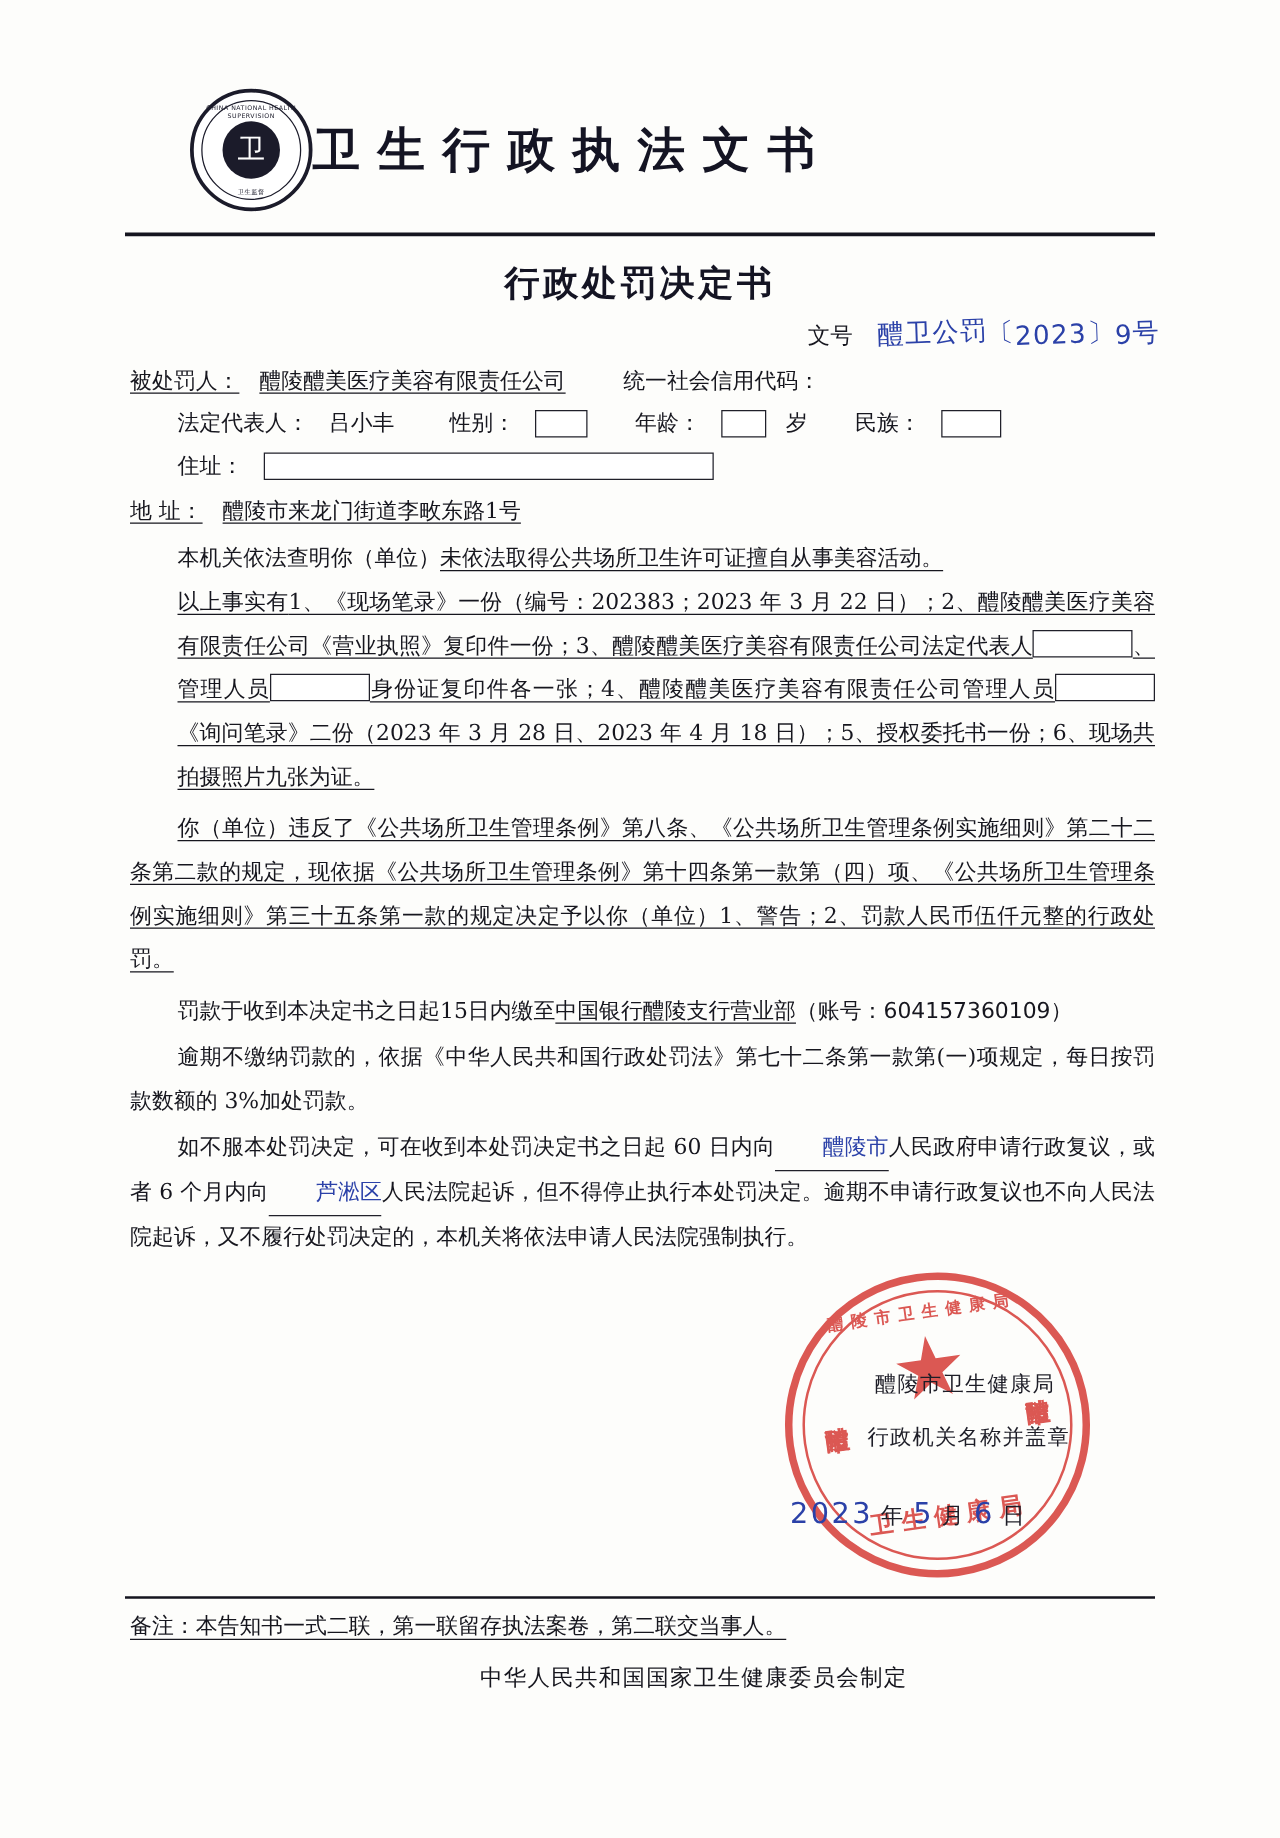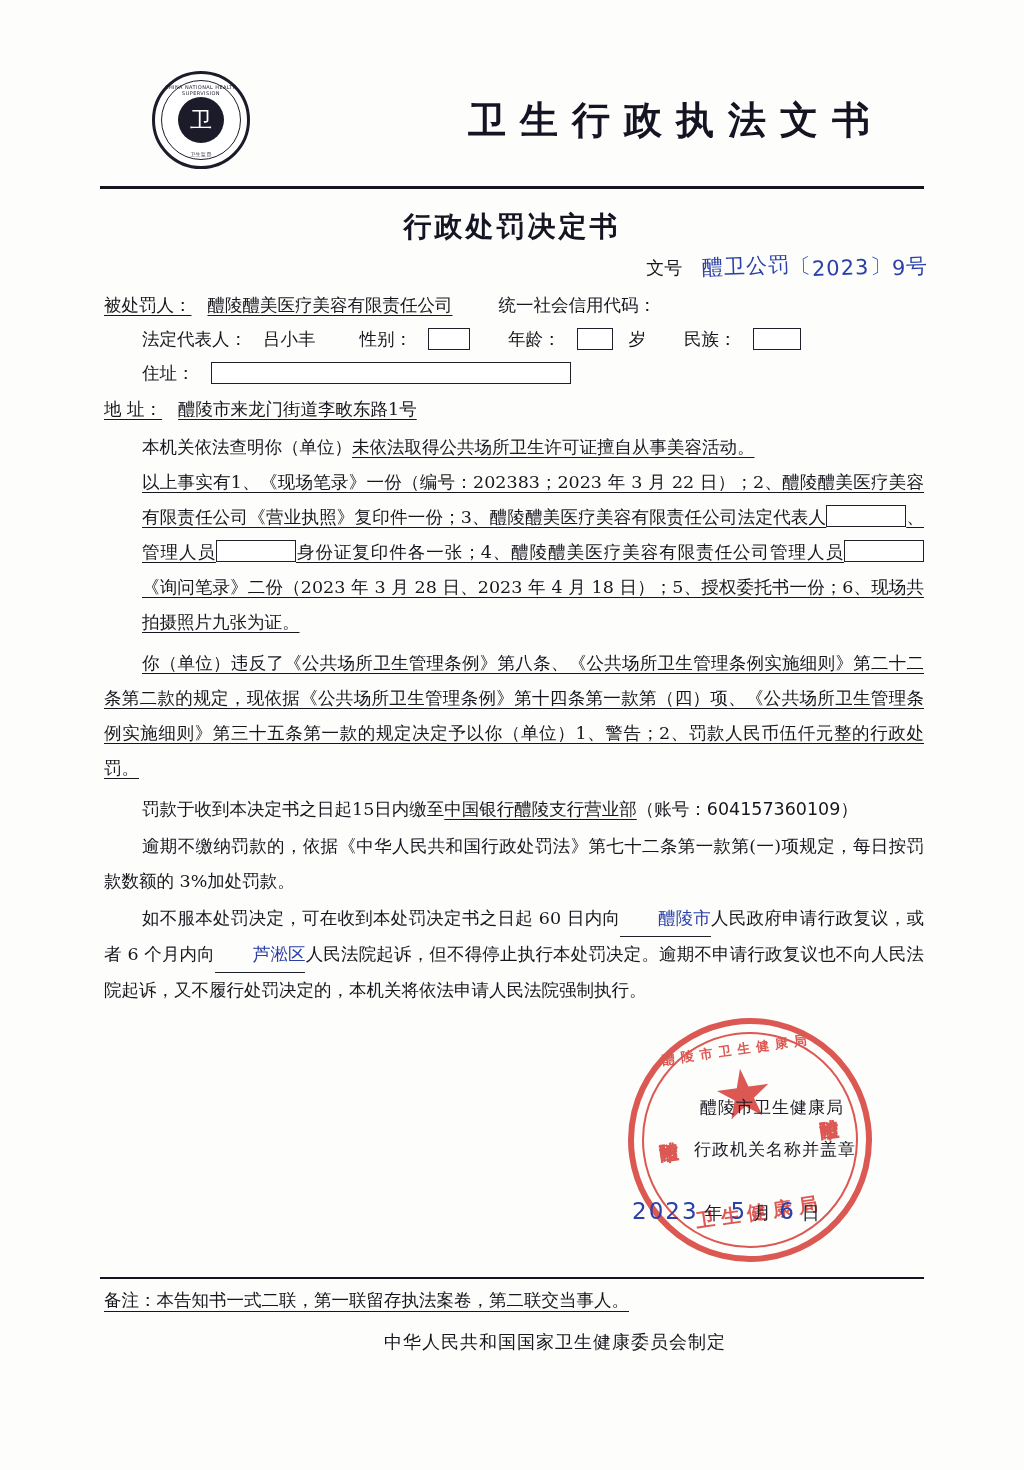--- a/index.html
+++ b/index.html
@@ -68,21 +68,21 @@
     font-size: 5px;
     letter-spacing: .4px;
     color: #1b1b2a;
     font-family: "DejaVu Sans", "Liberation Sans", sans-serif;
   }
   .emblem-arc-top { top: 10px; }
   .emblem-arc-bottom { bottom: 9px; }
 
   .doc-title {
     flex: 1;
-    text-align: right;
+    text-align: left;
     font-size: 38px;
     letter-spacing: 14px;
     font-weight: bold;
     color: #141423;
     padding-right: 40px;
     font-family: "DejaVu Serif", "Liberation Serif", serif;
   }
 
   .rule-top {
     position: absolute;

